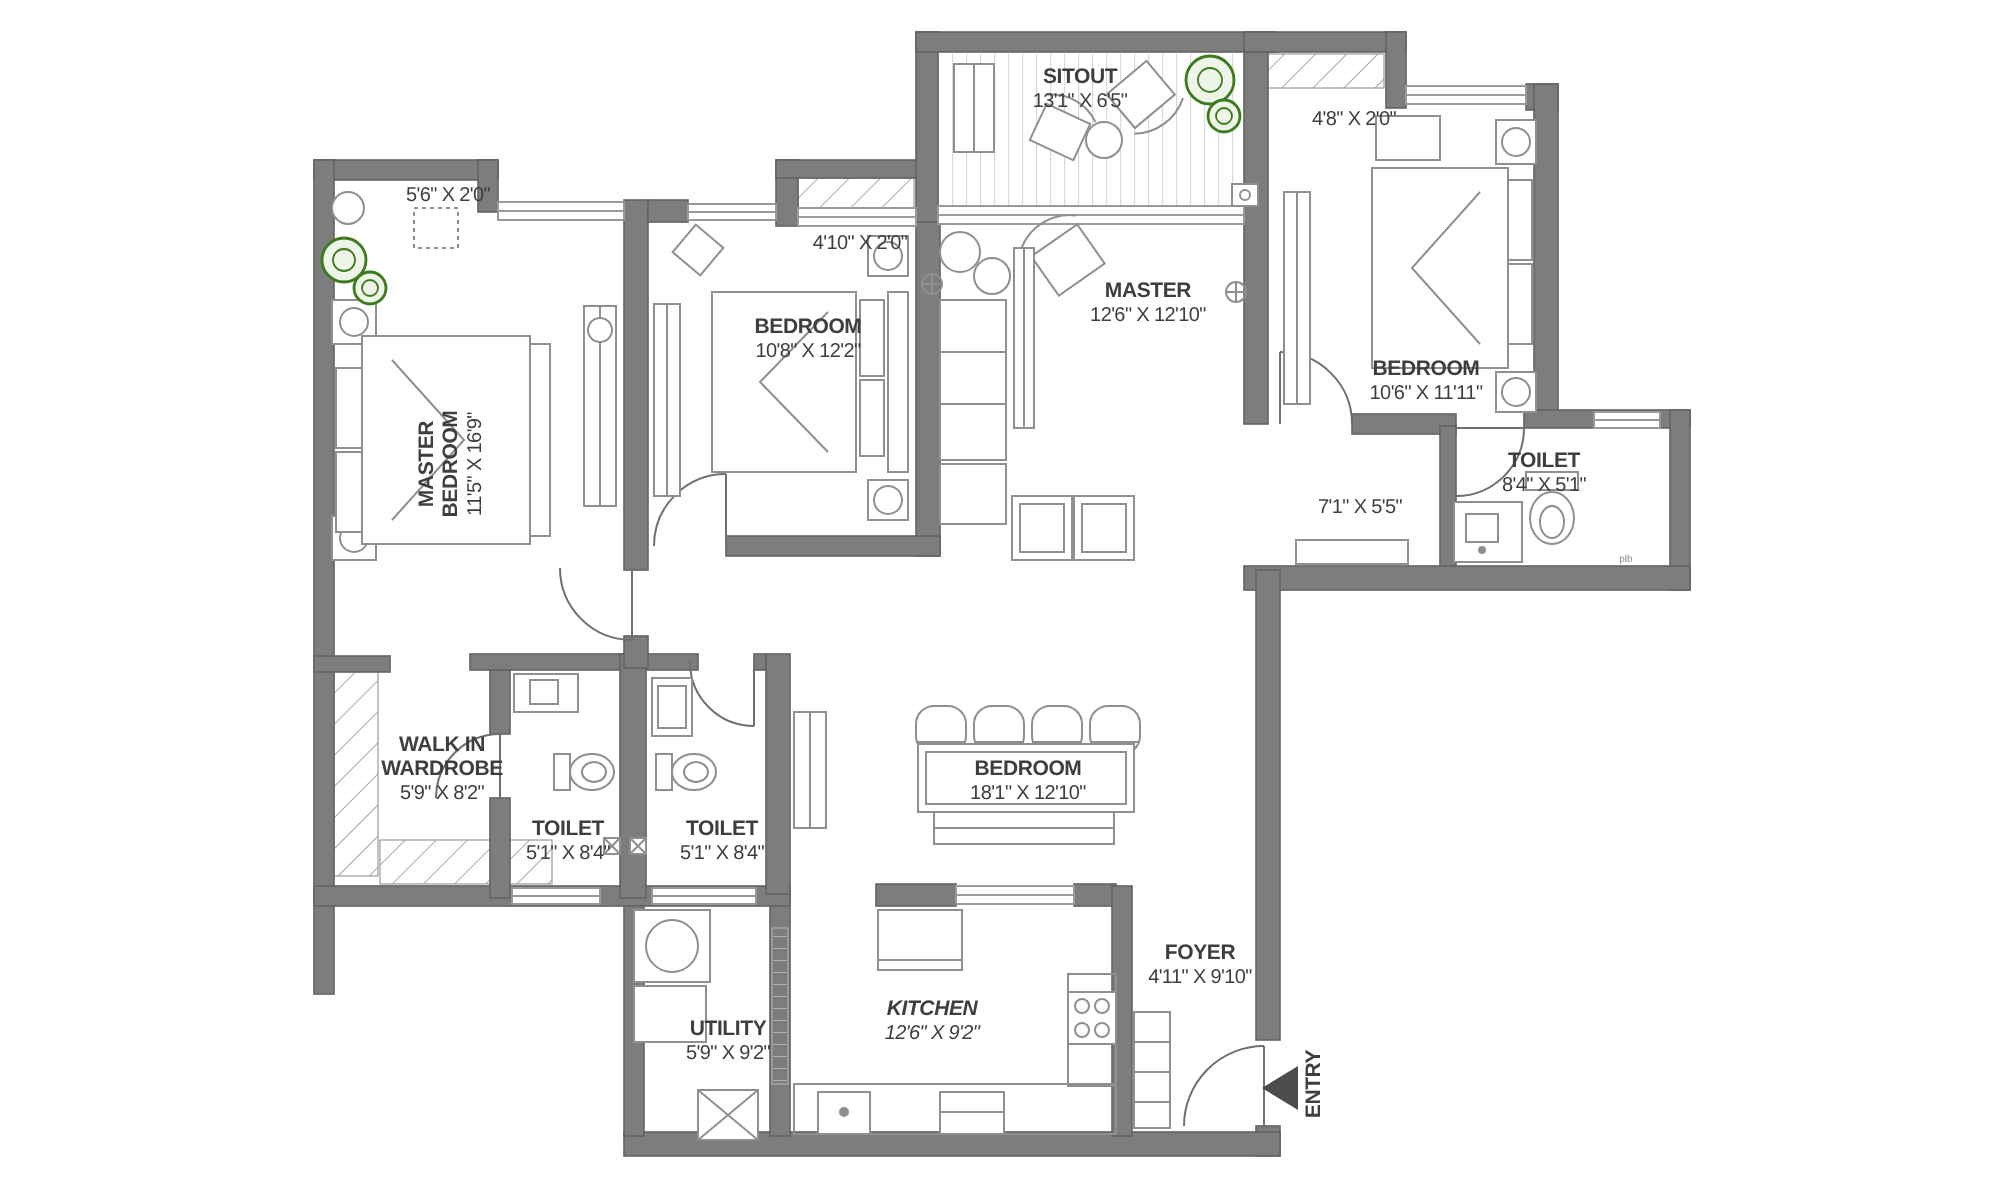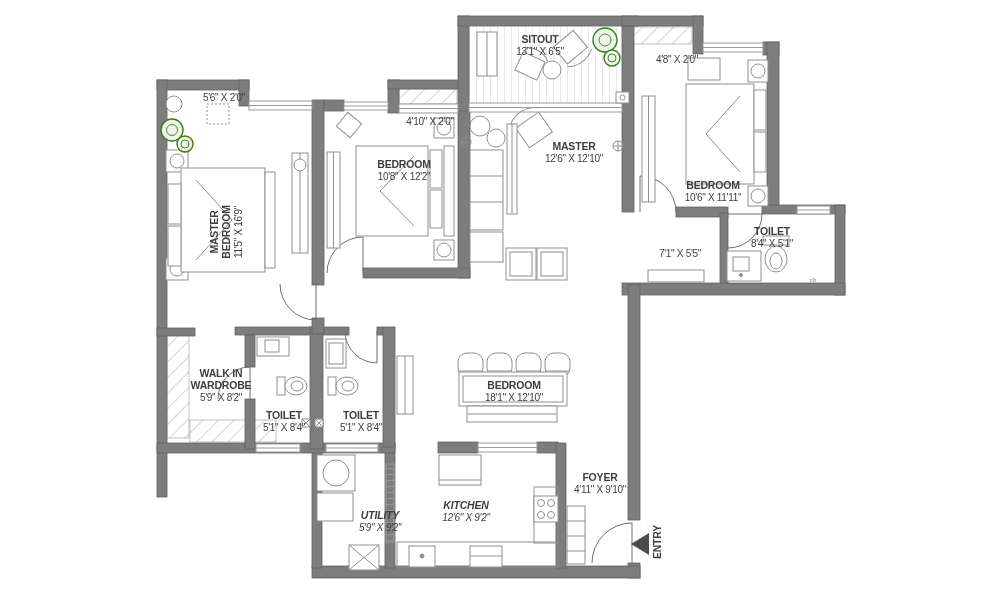--- a/index.html
+++ b/index.html
@@ -364,21 +364,21 @@
       <span class="dm">5'1" X 8'4"</span>
     </div>
   <div class="lbl" style="left:361px;top:421px;">
       <span class="nm">TOILET</span>
       <span class="dm">5'1" X 8'4"</span>
     </div>
   <div class="lbl" style="left:514px;top:391px;">
       <span class="nm">BEDROOM</span>
       <span class="dm">18'1" X 12'10"</span>
     </div>
-  <div class="lbl" style="left:380px;top:521px;font-style:italic;">
+  <div class="lbl" style="left:364px;top:521px;">
       <span class="nm">UTILITY</span>
       <span class="dm">5'9" X 9'2"</span>
     </div>
   <div class="lbl" style="left:466px;top:511px;font-style:italic;">
       <span class="nm">KITCHEN</span>
       <span class="dm">12'6" X 9'2"</span>
     </div>
   <div class="lbl" style="left:600px;top:483px;">
       <span class="nm">FOYER</span>
       <span class="dm">4'11" X 9'10"</span>

